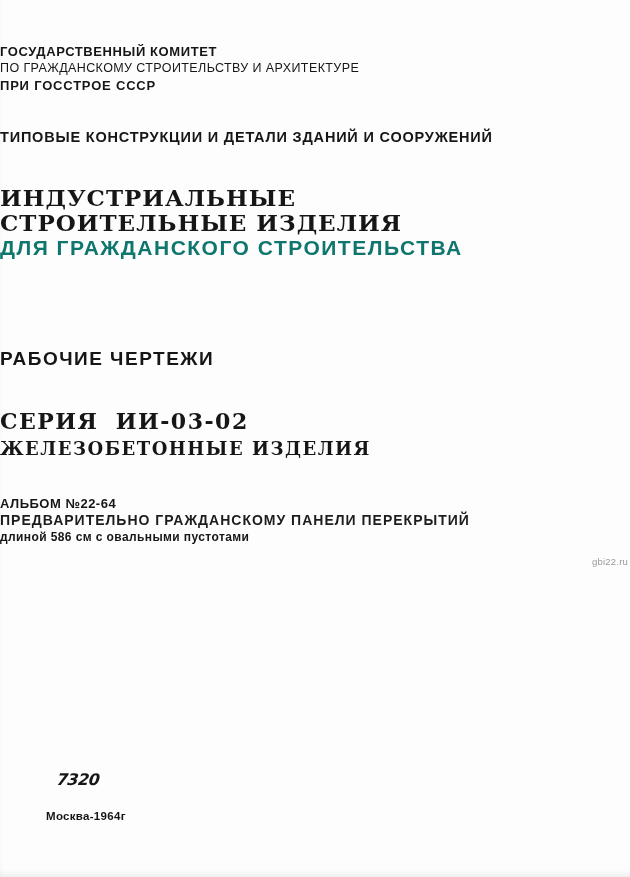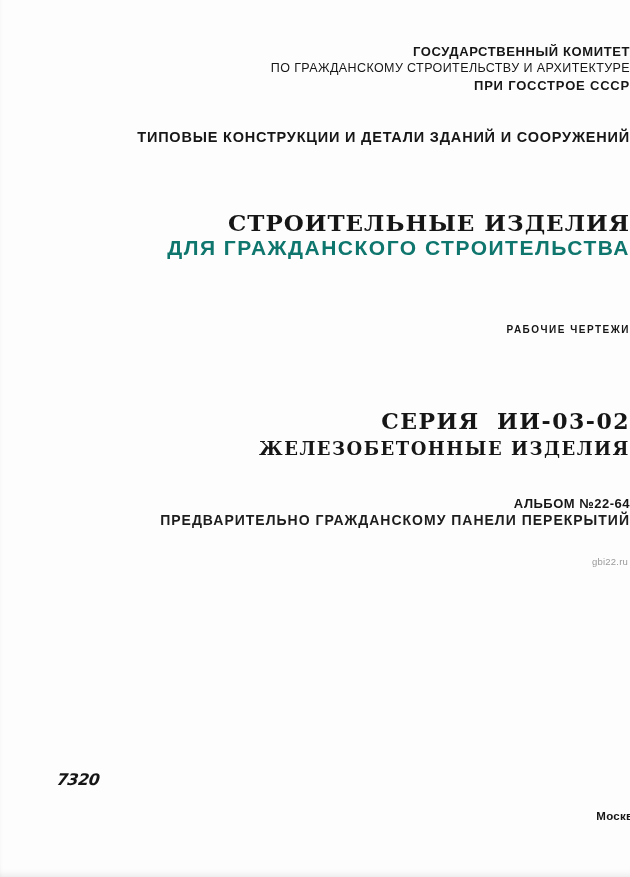--- a/index.html
+++ b/index.html
@@ -16,21 +16,21 @@
     color: #161616;
     font-family: "Liberation Sans", sans-serif;
     
     box-shadow: inset 0 -8px 10px -8px rgba(0,0,0,0.12),
                 inset 3px 0 5px -4px rgba(0,0,0,0.06);
   }
   .line {
     position: absolute;
     left: 0;
     width: 100%;
-    text-align: right;
+    text-align: left;
     white-space: nowrap;
   }
   
   .committee-1 {
     top: 44px;
     font-size: 13px;
     font-weight: bold;
     letter-spacing: 0.6px;
   }
   .committee-2 {
@@ -69,22 +69,22 @@
   }
   .title-3 {
     top: 236px;
     font-size: 21px;
     font-weight: bold;
     letter-spacing: 1.5px;
     color: #0f766e;
   }
   
   .drawings-type {
-    top: 324px;
-    font-size: 10px;
+    top: 348px;
+    font-size: 19px;
     font-weight: bold;
     letter-spacing: 1.5px;
   }
   
   .series-number {
     top: 408px;
     font-family: "DejaVu Serif", "Liberation Serif", serif;
     font-size: 22px;
     font-weight: bold;
     letter-spacing: 1.5px;
@@ -154,35 +154,37 @@
 <div class="page">
 
   <div class="line committee-1">ГОСУДАРСТВЕННЫЙ КОМИТЕТ</div>
 
   <div class="line committee-2">ПО ГРАЖДАНСКОМУ СТРОИТЕЛЬСТВУ И АРХИТЕКТУРЕ</div>
 
   <div class="line committee-3">ПРИ ГОССТРОЕ СССР</div>
 
   <div class="line series-header">ТИПОВЫЕ КОНСТРУКЦИИ И ДЕТАЛИ ЗДАНИЙ И СООРУЖЕНИЙ</div>
 
+  <div class="line title-1">ИНДУСТРИАЛЬНЫЕ</div>
 
   <div class="line title-2">СТРОИТЕЛЬНЫЕ ИЗДЕЛИЯ</div>
 
   <div class="line title-3">ДЛЯ ГРАЖДАНСКОГО СТРОИТЕЛЬСТВА</div>
 
   <div class="line drawings-type">РАБОЧИЕ ЧЕРТЕЖИ</div>
 
   <div class="line series-number">СЕРИЯ ИИ-03-02</div>
 
   <div class="line series-products">ЖЕЛЕЗОБЕТОННЫЕ ИЗДЕЛИЯ</div>
 
   <div class="line album-number">АЛЬБОМ №22-64</div>
 
   <div class="line album-subject">ПРЕДВАРИТЕЛЬНО ГРАЖДАНСКОМУ ПАНЕЛИ ПЕРЕКРЫТИЙ</div>
 
+  <div class="line album-detail">длиной 586 см с овальными пустотами</div>
 
   <div class="watermark">gbi22.ru</div>
 
   <div class="inventory-number">7320</div>
 
   <div class="line imprint">Москва-1964г</div>
 
 </div>
 
 </body></html>

